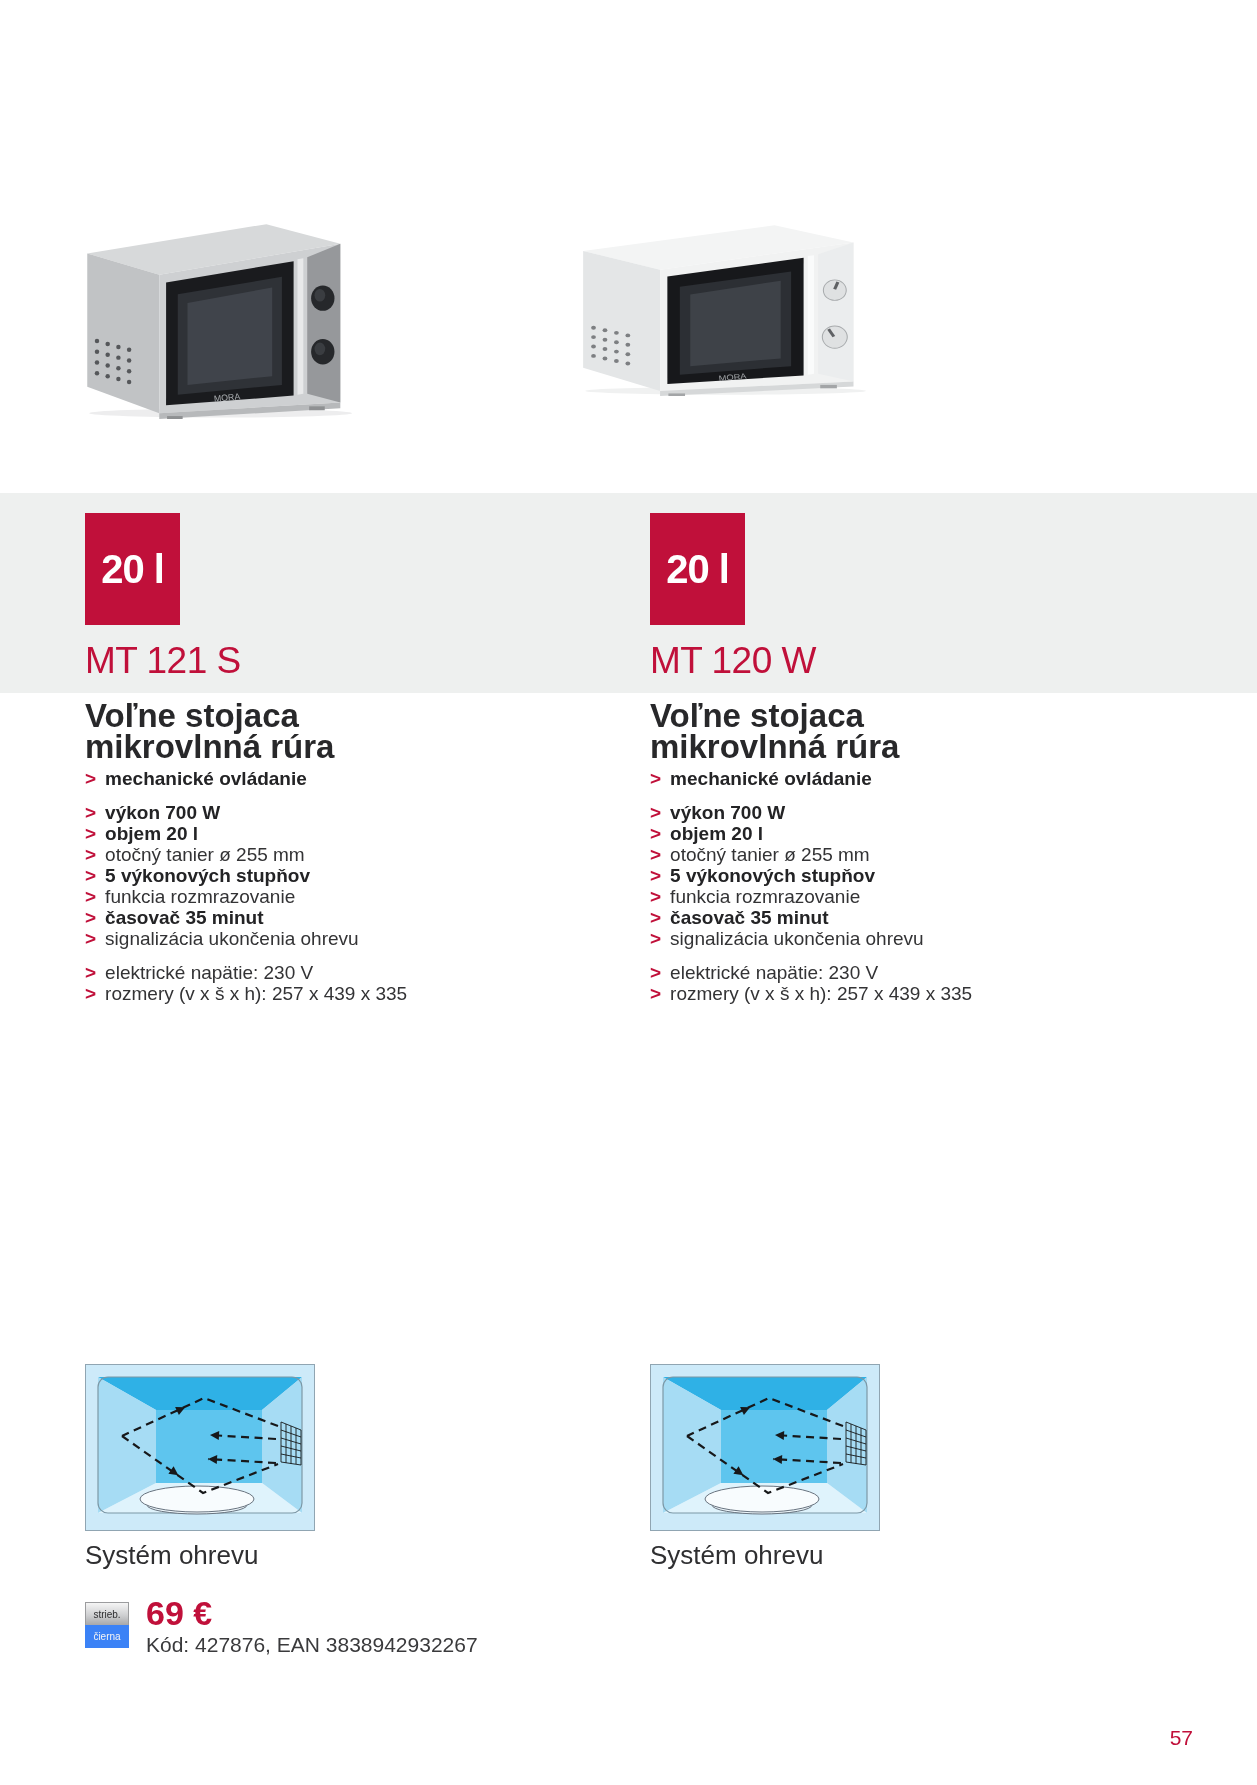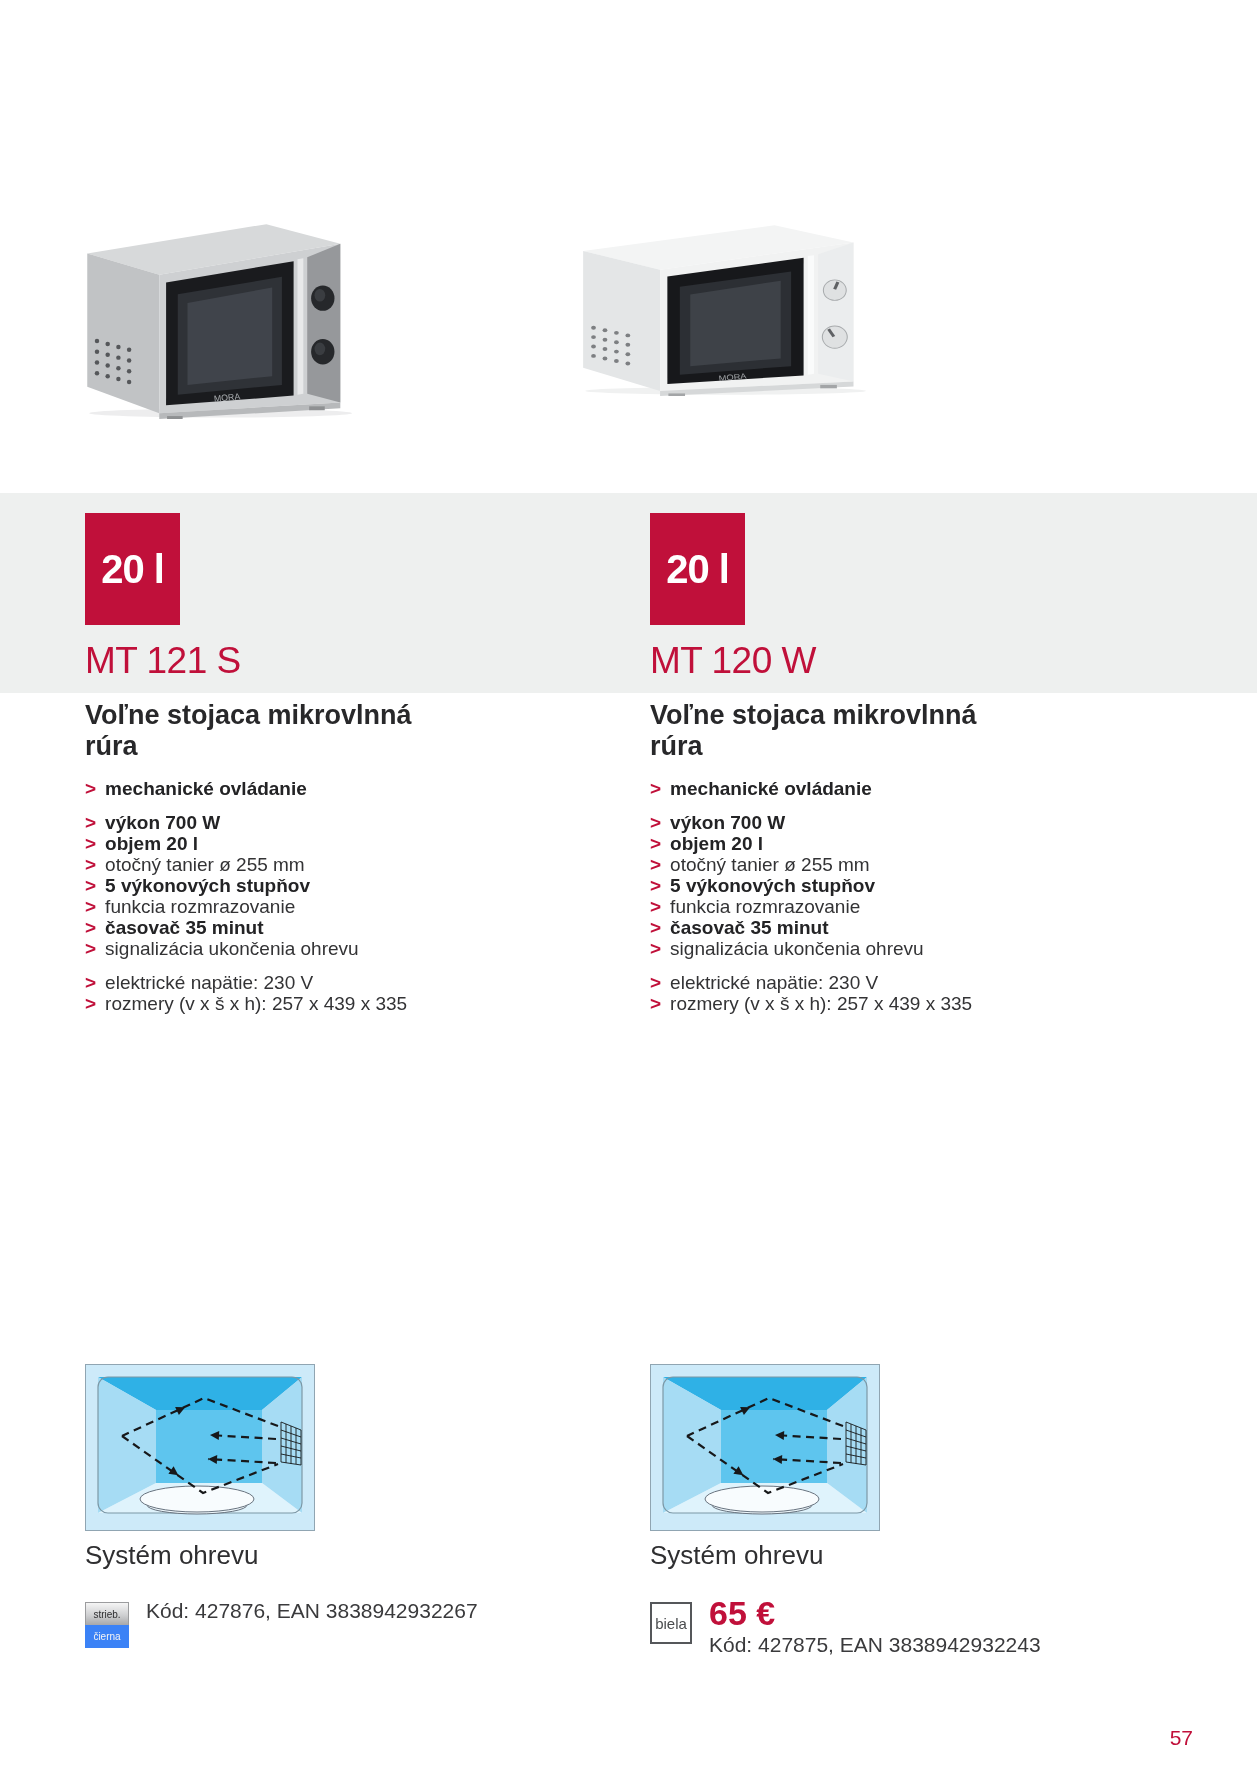--- a/index.html
+++ b/index.html
@@ -16,21 +16,21 @@
   .col{position:absolute;top:0;width:440px;height:1785px}
   .col0{left:85px}
   .col1{left:650px}
   .badge{
     position:absolute;top:513px;left:0;width:95px;height:112px;
     background:var(--accent,#c0103a);color:#fff;font-weight:bold;font-size:40px;
     display:flex;align-items:center;justify-content:center;letter-spacing:-1px;
   }
   .model{position:absolute;top:640px;left:0;font-size:37px;font-weight:normal;color:var(--accent,#c0103a);letter-spacing:-0.5px;white-space:nowrap}
   .details{position:absolute;top:700px;left:0;width:410px}
-  .subtitle{font-size:27px;line-height:31px;font-weight:bold;color:#28282a;width:360px;margin-bottom:16px}
+  .subtitle{font-size:33px;line-height:31px;font-weight:bold;color:#28282a;width:360px;margin-bottom:6px}
   .feature{font-size:19px;line-height:21px;color:#333335;display:flex;white-space:nowrap}
   .feature .bullet{color:var(--accent,#c0103a);font-weight:bold;margin-right:9px}
   .feature.bold{font-weight:bold;color:#232325}
   .feature.gap-after{margin-bottom:13px}
   .diagram-block{position:absolute;top:1364px;left:0}
   .diagram-caption{margin-top:5px;font-size:26px;color:#2f2f31}
   .price-block{position:absolute;top:1596px;left:0;display:flex;align-items:flex-start}
   .swatch{margin-top:6px;flex:none}
   .swatch-dual{width:44px}
   .swatch-dual .cell{width:44px;height:23px;display:flex;align-items:center;justify-content:center;font-size:10px}
@@ -206,20 +206,21 @@
     </svg>
     <div class="diagram-caption">Systém ohrevu</div>
   </div>
 
   <div class="price-block">
     <div class="swatch swatch-dual">
       <div class="cell silver">strieb.</div>
       <div class="cell black">čierna</div>
     </div>
     <div class="price-text">
+      <div class="price">69 €</div>
       <div class="code">Kód: 427876, EAN 3838942932267</div>
     </div>
   </div>
 </section>
 
 <section class="col col1">
   <div class="badge">20 l</div>
   <h2 class="model">MT 120 W</h2>
   <div class="details">
     <h3 class="subtitle">Voľne stojaca mikrovlnná rúra</h3>
@@ -291,24 +292,15 @@
       <g fill="#17181a">
         <polygon points="0,-4.5 9,0 0,4.5" transform="translate(92,47) rotate(-24.9)"></polygon>
         <polygon points="0,-4.5 9,0 0,4.5" transform="translate(86,106) rotate(35.1)"></polygon>
         <polygon points="0,-4.5 9,0 0,4.5" transform="translate(134,71.5) rotate(183)"></polygon>
         <polygon points="0,-4.5 9,0 0,4.5" transform="translate(132,95.5) rotate(183)"></polygon>
       </g>
     </svg>
     <div class="diagram-caption">Systém ohrevu</div>
   </div>
 
-  <div class="price-block">
-    <div class="swatch swatch-single">
-      <span>biela</span>
-    </div>
-    <div class="price-text">
-      <div class="price">65 €</div>
-      <div class="code">Kód: 427875, EAN 3838942932243</div>
-    </div>
-  </div>
 </section>
 
 <div class="page-number">57</div>
 
 </body></html>

